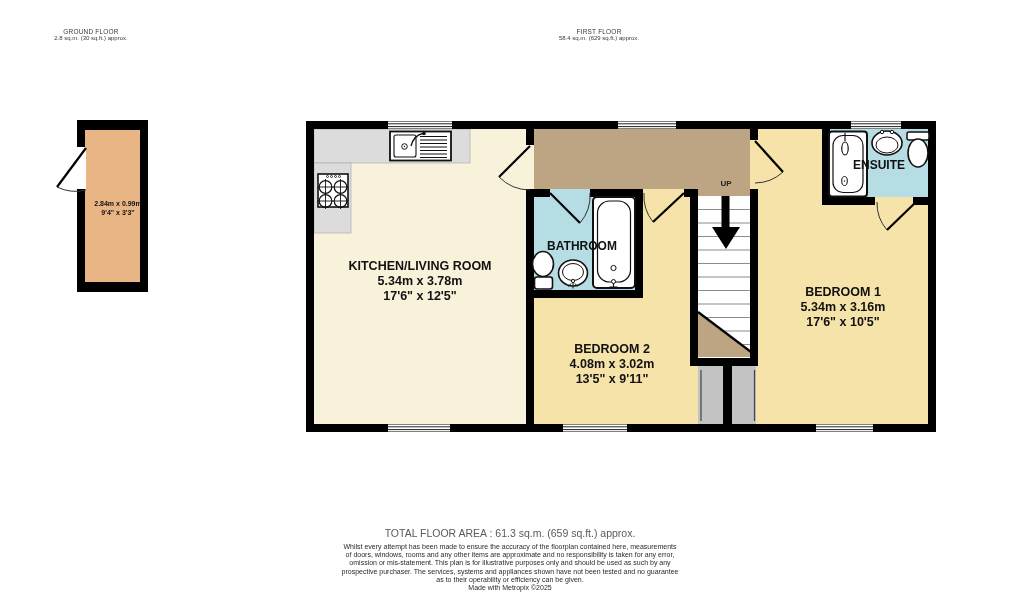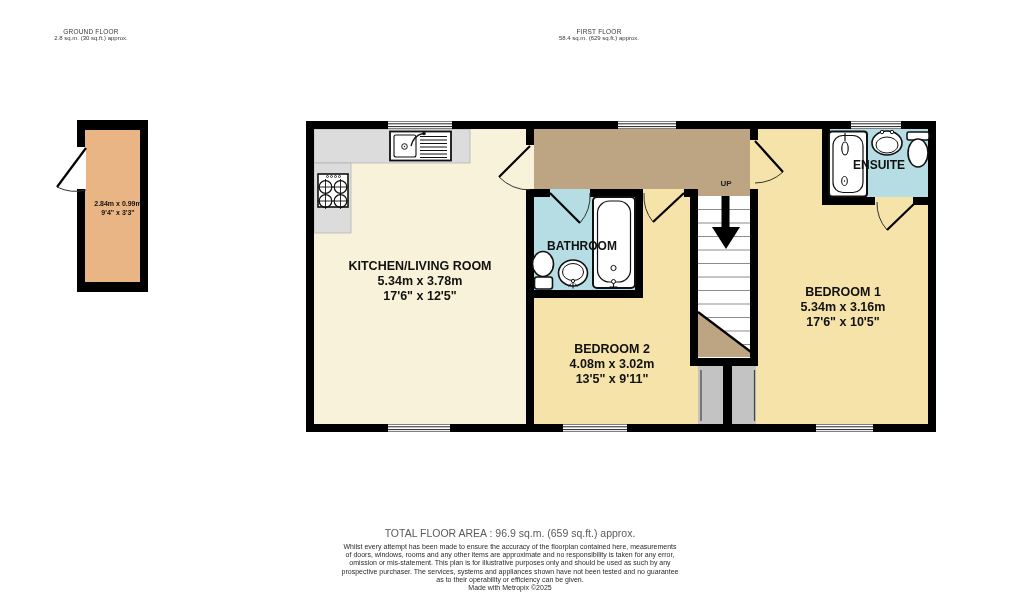--- a/index.html
+++ b/index.html
@@ -204,21 +204,21 @@
       <text x="843" y="311" text-anchor="middle" class="room-label">5.34m x 3.16m</text>
       <text x="843" y="326" text-anchor="middle" class="room-label">17'6" x 10'5"</text>
 
       <text x="879" y="169" text-anchor="middle" class="small-label">ENSUITE</text>
 
       <text x="726" y="186" text-anchor="middle" class="up-label">UP</text>
     </g>
   </svg>
 
   <div id="footer">
-    <div class="total">TOTAL FLOOR AREA : 96.9 sq.m. (659 sq.ft.) approx.</div>
+    <div class="total">TOTAL FLOOR AREA : 61.3 sq.m. (659 sq.ft.) approx.</div>
     <div class="disc">Whilst every attempt has been made to ensure the accuracy of the floorplan contained here, measurements</div>
     <div class="disc">of doors, windows, rooms and any other items are approximate and no responsibility is taken for any error,</div>
     <div class="disc">omission or mis-statement. This plan is for illustrative purposes only and should be used as such by any</div>
     <div class="disc">prospective purchaser. The services, systems and appliances shown have not been tested and no guarantee</div>
     <div class="disc">as to their operability or efficiency can be given.</div>
     <div class="disc">Made with Metropix ©2025</div>
   </div>
 
 </div>
 

